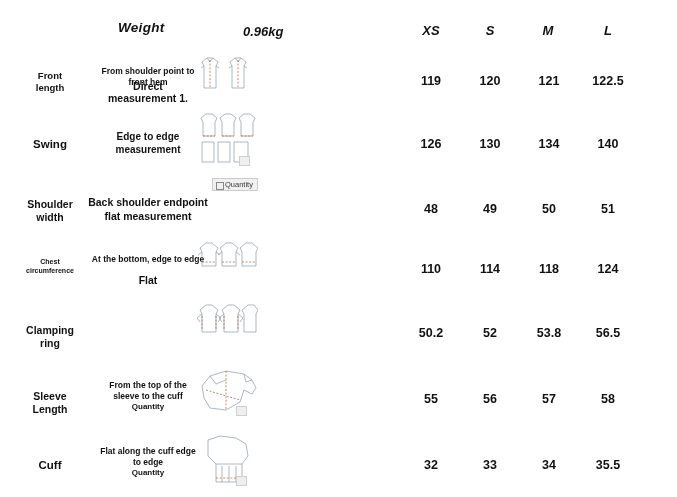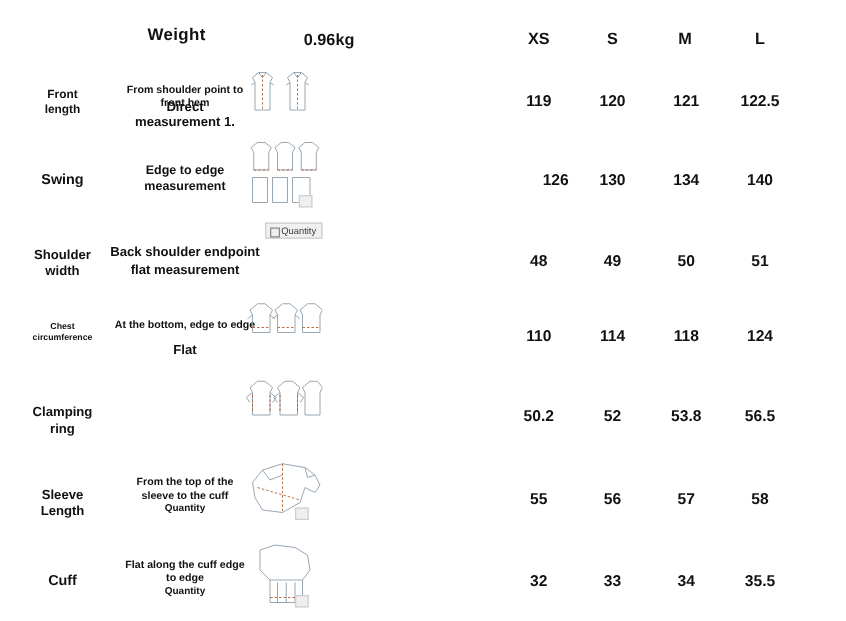--- a/index.html
+++ b/index.html
@@ -20,20 +20,21 @@
     height: 497px;
   }
 
   
   .header {
     position: absolute;
     left: 0;
     top: 0;
     width: 677px;
     height: 46px;
+    font-style: italic;
   }
   .hdr-weight {
     position: absolute;
     left: 118px;
     top: 20px;
     font-size: 13.5px;
     font-weight: bold;
     letter-spacing: 0.3px;
   }
   .hdr-kg {
@@ -195,21 +196,21 @@
           <path d="M24 6 L29 2 L35 2 L40 6 L38 10 L38 24 L26 24 L26 10 Z"></path>
           <path d="M43 6 L48 2 L54 2 L59 6 L57 10 L57 24 L45 24 L45 10 Z"></path>
           <path d="M6 30 L18 30 L18 50 L6 50 Z"></path>
           <path d="M22 30 L34 30 L34 50 L22 50 Z"></path>
           <path d="M38 30 L52 30 L52 50 L38 50 Z"></path>
           <path d="M7 24 L19 24 M26 24 L38 24 M45 24 L57 24" stroke-dasharray="2,1.6" stroke="#b0592f"></path>
         </g>
       </svg>
     </div>
     <div class="tag" style="left:239px;top:46px;">&nbsp;&nbsp;&nbsp;</div>
-    <div class="val" style="left:407px;top:27px;text-align:right;">126</div>
+    <div class="val" style="left:407px;top:27px;">126</div>
     <div class="val" style="left:466px;top:27px;">130</div>
     <div class="val" style="left:525px;top:27px;">134</div>
     <div class="val" style="left:584px;top:27px;">140</div>
   </div>
 
   <div class="tag-factory">Quantity</div>
 
   <div class="row" style="top:178px;height:56px;">
     <div class="row-label mid" style="top:20px;">Shoulder<br>width</div>
     <div class="row-desc d3" style="top:18px;">Back shoulder endpoint<br>flat measurement</div>

